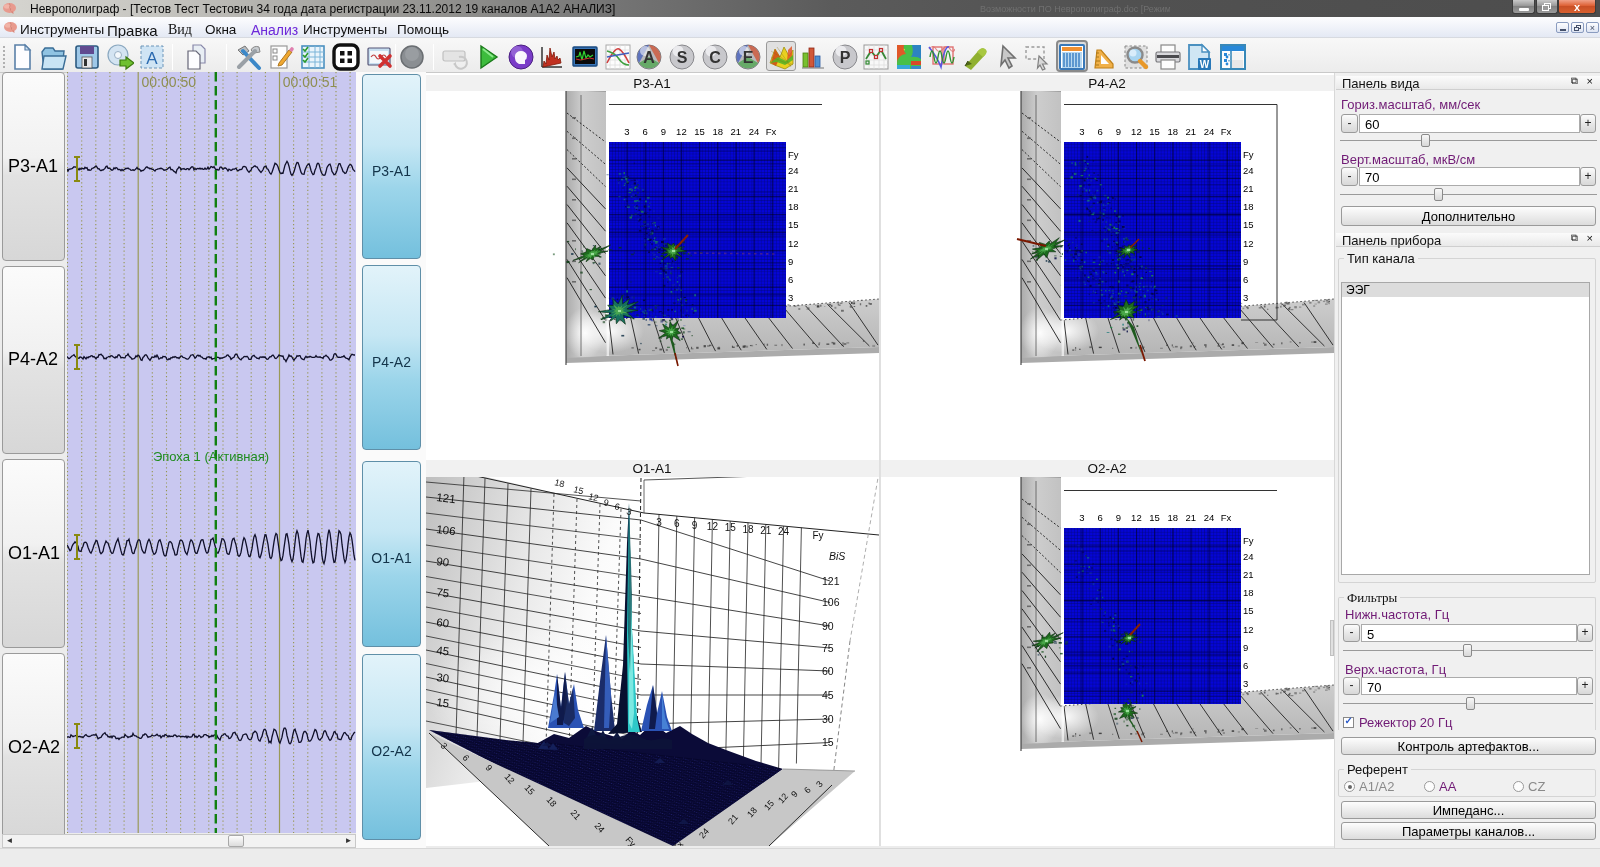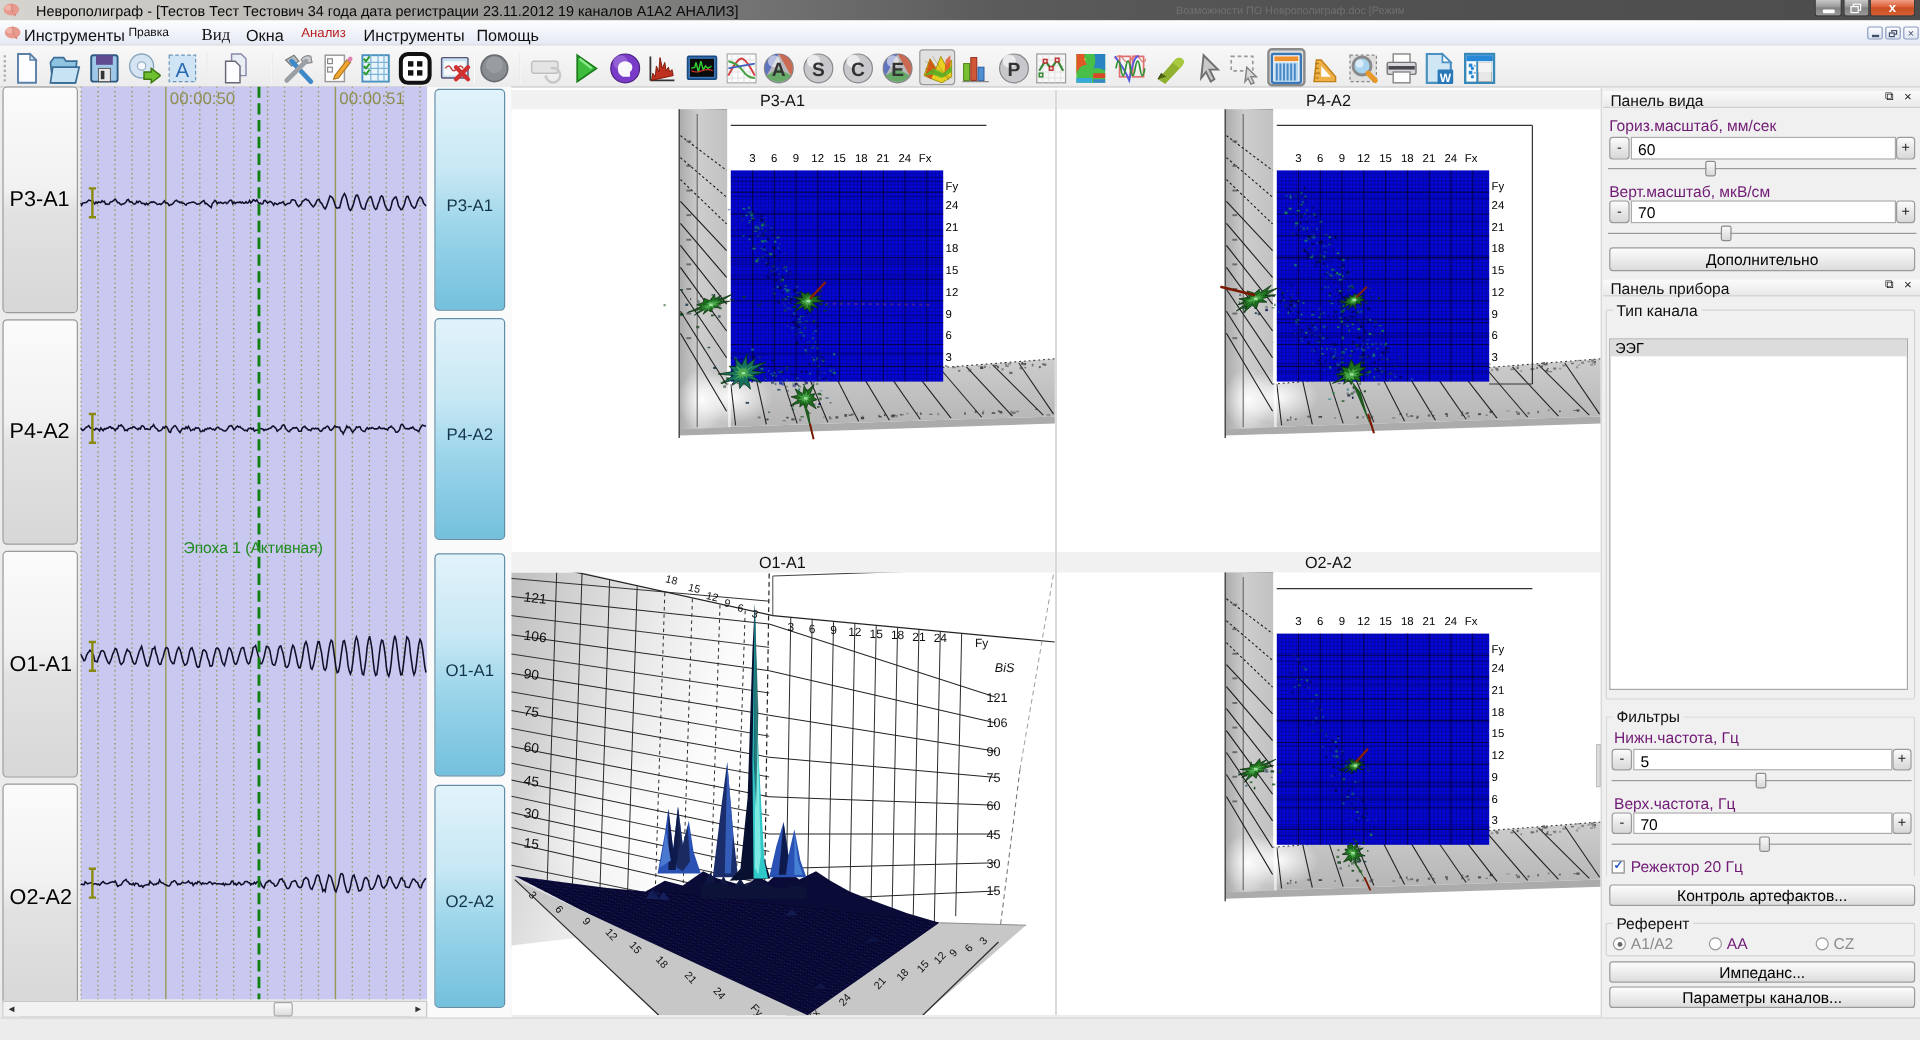--- a/index.html
+++ b/index.html
@@ -43,24 +43,24 @@
     <div class="abs" style="left:0;right:0;top:1px;text-align:center;font-size:11px;font-weight:bold;color:#fff;">x</div>
   </div>
 <div class="abs menubar"></div>
 <svg class="abs" style="left:3px;top:21px" width="16" height="14" viewBox="0 0 16 14">
     <ellipse cx="7.5" cy="6" rx="6.5" ry="5" fill="#e89a8e"></ellipse>
     <ellipse cx="5" cy="4.5" rx="3" ry="2.2" fill="#f2b4a8"></ellipse>
     <path d="M10 9 q2 1 1.5 3 l-1.5 -1 q-1 0 -0.5 -2z" fill="#d98578"></path>
     <path d="M7.5 1.5 q1 2 0 4 q1.5 1 1 3" stroke="#c97c6f" stroke-width="0.7" fill="none"></path>
   </svg>
 <div class="abs" style="left:20px;top:22px;font-size:13.5px;color:#111;">Инструменты</div>
-<div class="abs" style="left:107px;top:22px;font-size:10px;color:#111;">Правка</div>
+<div class="abs" style="left:107px;top:22px;font-size:15px;color:#111;">Правка</div>
 <div class="abs" style="left:168px;top:22px;font-size:14px;color:#111;font-family:Liberation Serif, serif;">Вид</div>
 <div class="abs" style="left:205px;top:22px;font-size:13.5px;color:#111;">Окна</div>
-<div class="abs" style="left:251px;top:22px;font-size:11px;color:#b91c1c;">Анализ</div>
+<div class="abs" style="left:251px;top:22px;font-size:14px;color:#6d28d9;">Анализ</div>
 <div class="abs" style="left:303px;top:22px;font-size:13.5px;color:#111;">Инструменты</div>
 <div class="abs" style="left:397px;top:22px;font-size:13.5px;color:#111;">Помощь</div>
 <div class="abs mdibtn" style="left:1556px;top:22px;">
     <div style="margin-top:6px;margin-left:3px;width:6px;height:2px;background:#44506a;"></div>
   </div>
 <div class="abs mdibtn" style="left:1571px;top:22px;">
     <div style="position:absolute;left:4px;top:2px;width:5px;height:4px;border:1px solid #44506a;"></div>
     <div style="position:absolute;left:2px;top:4px;width:5px;height:4px;border:1px solid #44506a;background:#e8edf6;"></div>
   </div>
 <div class="abs mdibtn" style="left:1586px;top:22px;">
@@ -2398,21 +2398,21 @@
 <div class="abs panel-h" style="top:233px;">
     <span style="position:absolute;left:6px;top:0px;">Панель прибора</span>
     <span style="position:absolute;right:22px;top:-1px;font-size:10px;">⧉</span>
     <span style="position:absolute;right:7px;top:-1px;font-size:11px;">×</span>
   </div>
 <div class="abs gbox" style="left:1338px;top:258px;width:258px;height:325px;"></div>
 <div class="abs gbox-l" style="left:1344px;top:251px;">Тип канала</div>
 <div class="abs" style="left:1341px;top:282px;width:249px;height:293px;background:#fff;border:1px solid #a8a8a8;"></div>
 <div class="abs" style="left:1342px;top:283px;width:247px;height:14px;background:#dcdcdc;font-size:12px;color:#000;padding-left:4px;">ЭЭГ</div>
 <div class="abs gbox" style="left:1338px;top:597px;width:258px;height:133px;border-bottom:none;border-radius:2px 2px 0 0;"></div>
-<div class="abs gbox-l" style="left:1344px;top:590px;">Фильтры</div>
+<div class="abs gbox-l" style="left:1344px;top:590px;font-family:Liberation Serif, serif;">Фильтры</div>
 <div class="abs rlab" style="left:1345px;top:607px;">Нижн.частота, Гц</div>
 <div class="abs spinbtn" style="left:1343px;top:624px;height:18px;line-height:15px;">-</div>
 <div class="abs spinfield" style="left:1361px;top:624px;width:216px;height:18px;">5</div>
 <div class="abs spinbtn" style="left:1577px;top:624px;width:16px;height:18px;line-height:15px;">+</div>
 <div class="abs slider-tr" style="left:1343px;top:650px;width:250px;"></div>
 <div class="abs slthumb" style="left:1463px;top:644px;"></div>
 <div class="abs rlab" style="left:1345px;top:662px;">Верх.частота, Гц</div>
 <div class="abs spinbtn" style="left:1343px;top:677px;height:18px;line-height:15px;">-</div>
 <div class="abs spinfield" style="left:1361px;top:677px;width:216px;height:18px;">70</div>
 <div class="abs spinbtn" style="left:1577px;top:677px;width:16px;height:18px;line-height:15px;">+</div>

